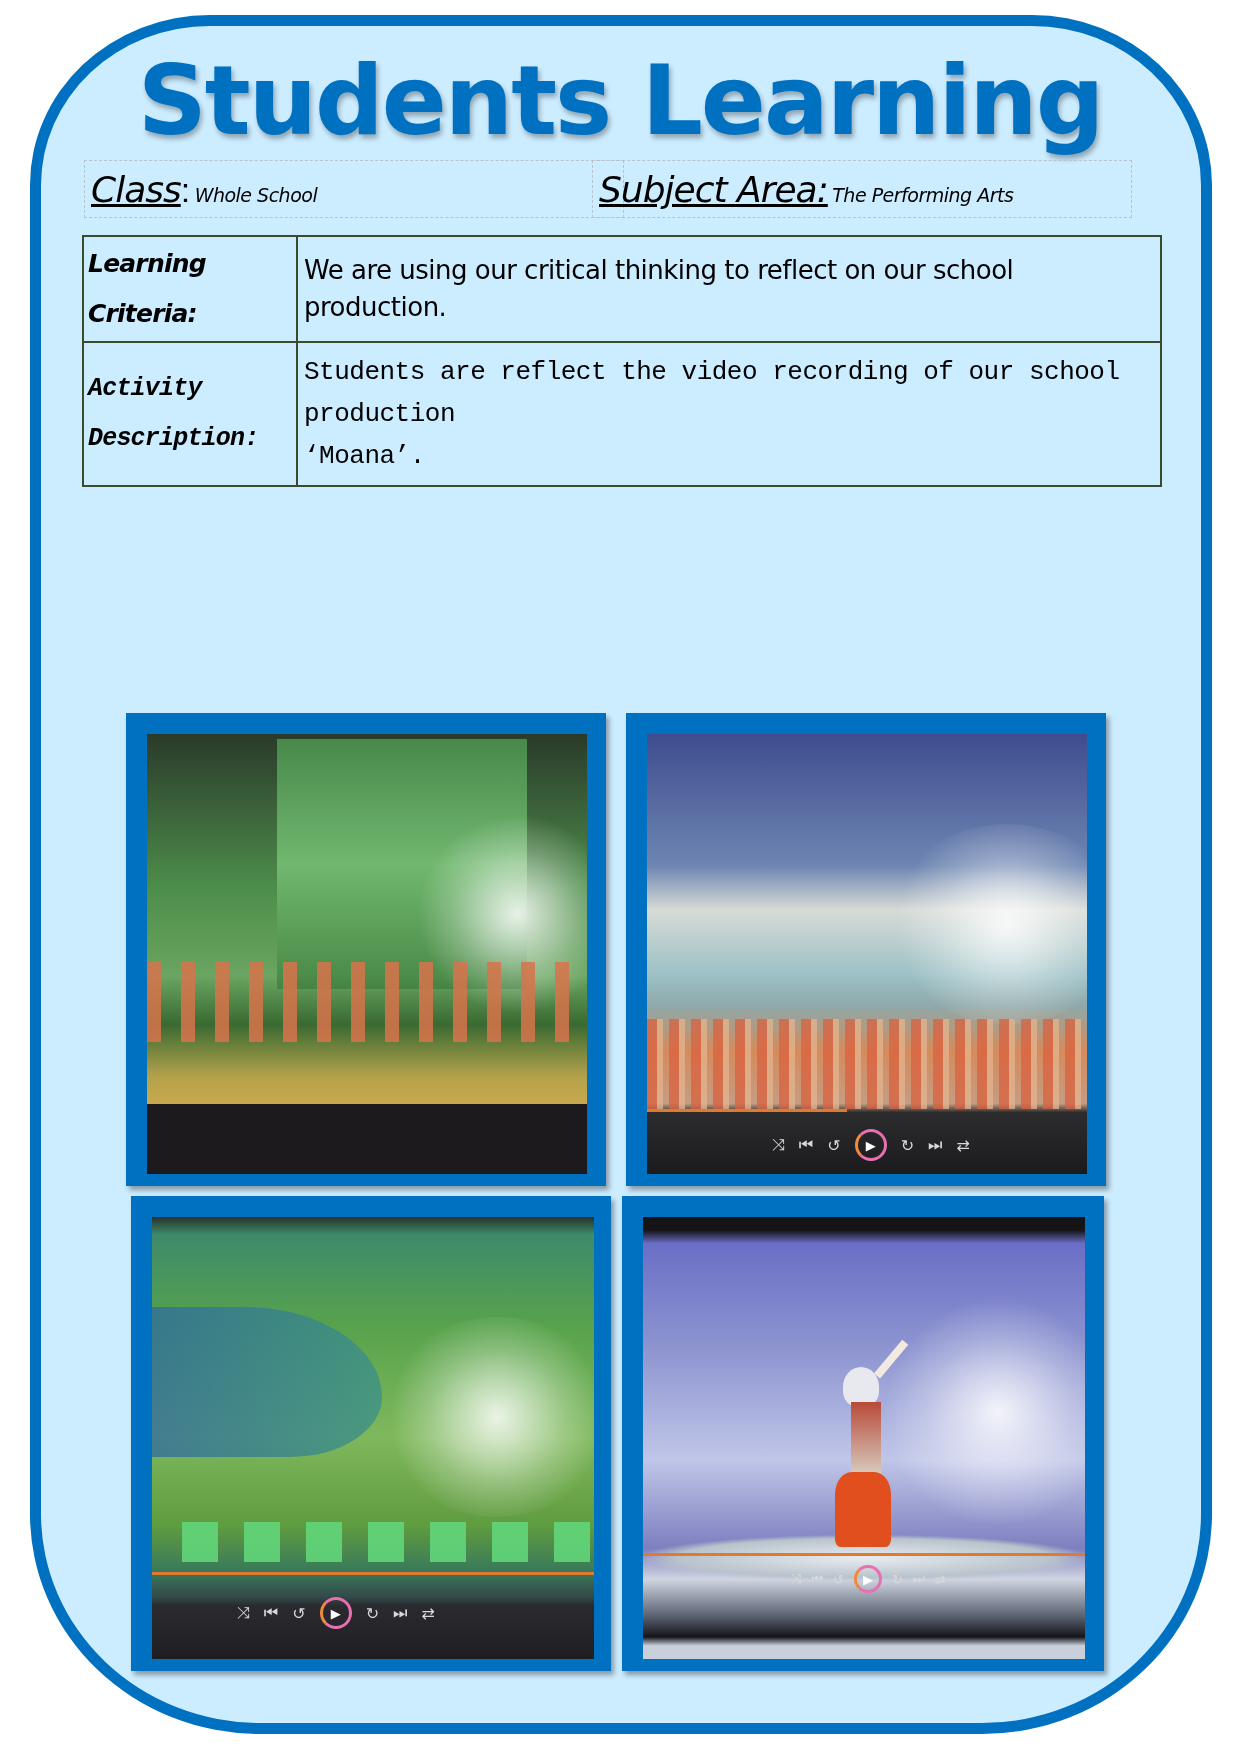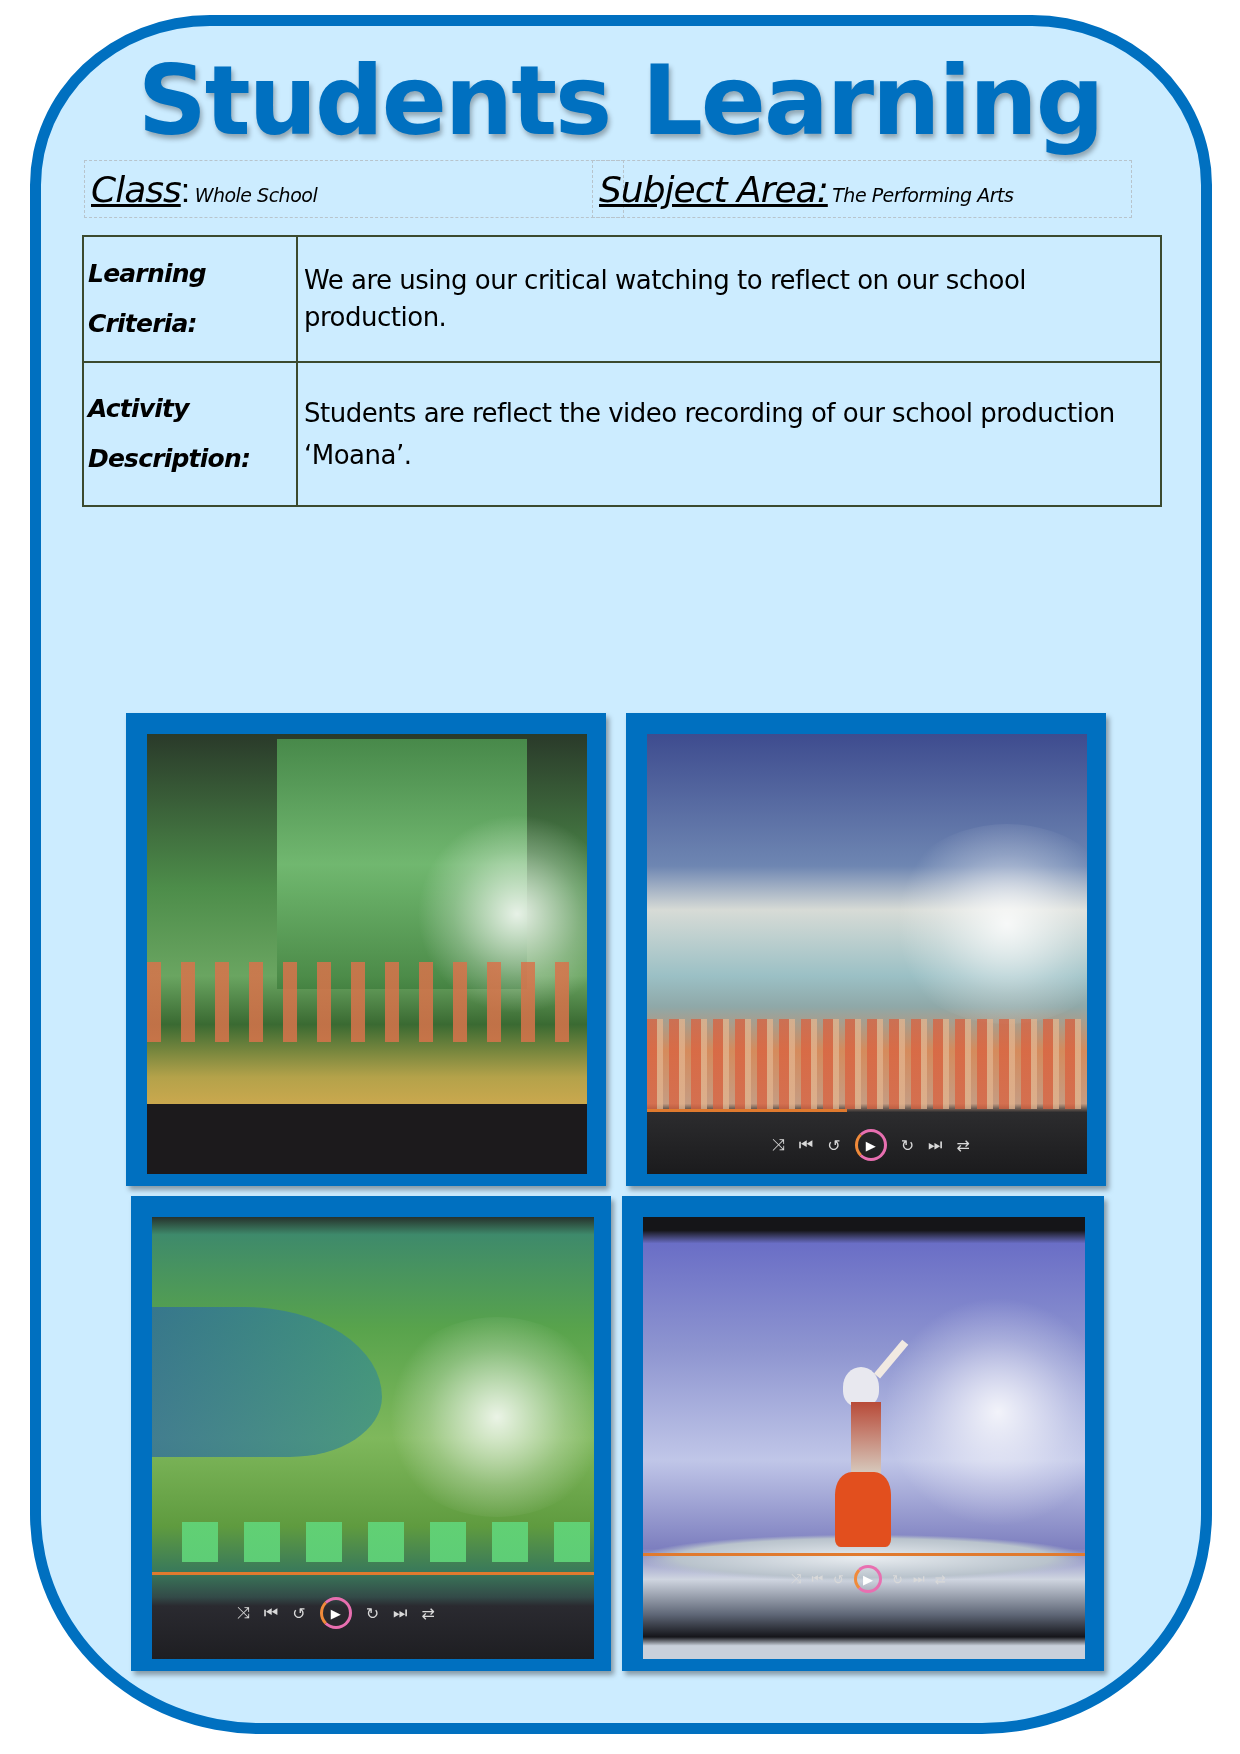--- a/index.html
+++ b/index.html
@@ -23,25 +23,25 @@
   .meta-label { font-style:italic; font-size:36px; text-decoration:underline; color:#000000; font-family:"DejaVu Sans", sans-serif; letter-spacing:-1px; }
   .meta-colon { font-size:34px; color:#000; }
   .meta-value { font-style:italic; font-size:19px; color:#000; font-family:"DejaVu Sans", sans-serif; letter-spacing:-0.5px; }
   .meta-inner { position:absolute; left:6px; top:8px; white-space:nowrap; }
   .meta-box.right .meta-inner { left:6px; }
   table.li {
     position:absolute; left:82px; top:235px; width:1080px; border-collapse:collapse;
     font-family:"DejaVu Sans", sans-serif;
   }
   table.li td { border:2px solid #3B4A2F; vertical-align:middle; color:#000; }
-  table.li td.head { width:204px; font-weight:bold; font-style:italic; font-size:25px; padding:12px 4px; line-height:50px; letter-spacing:-0.8px; }
+  table.li td.head { width:204px; font-weight:bold; font-style:italic; font-size:25px; padding:2px 4px; line-height:50px; letter-spacing:-0.8px; }
   table.li td.body { font-size:26px; padding:0 6px; letter-spacing:-0.5px; }
   .r1 { height:96px; }
   .r2 { height:206px; }
-  .r3 { height:144px; }
+  .r3 { height:144px;font-family:Liberation Mono, monospace; }
   .line { line-height:37px; }
   .crit { line-height:53px; }
   .photo-frame {
     position:absolute; background:#0070C0; box-shadow:3px 4px 5px rgba(0,0,0,0.35);
   }
   .photo { position:absolute; overflow:hidden; }
   .p1 { background:
       linear-gradient(to bottom, rgba(0,0,0,0) 0%, rgba(0,0,0,0) 84%, #1c1a1c 84%, #1c1a1c 100%),
       linear-gradient(to bottom, #2a3a2a 0%, #4d8d4a 35%, #6aa561 55%, #3a6a32 66%, #b4a24a 78%, #caa84e 84%);
   }
@@ -83,21 +83,21 @@
 </div>
 
 <table class="li">
   <tbody>
       <tr class="r1">
     <td class="head">
       <div>Learning</div>
       <div>Criteria:</div>
     </td>
     <td class="body">
-      <div class="line">We are using our critical watching to reflect on our school</div>
+      <div class="line">We are using our critical thinking to reflect on our school</div>
       <div class="line">production.</div>
     </td>
   </tr>
   <tr class="r3">
     <td class="head">
       <div>Activity</div>
       <div>Description:</div>
     </td>
     <td class="body">
       <div class="line" style="line-height:42px">Students are reflect the video recording of our school production</div>

